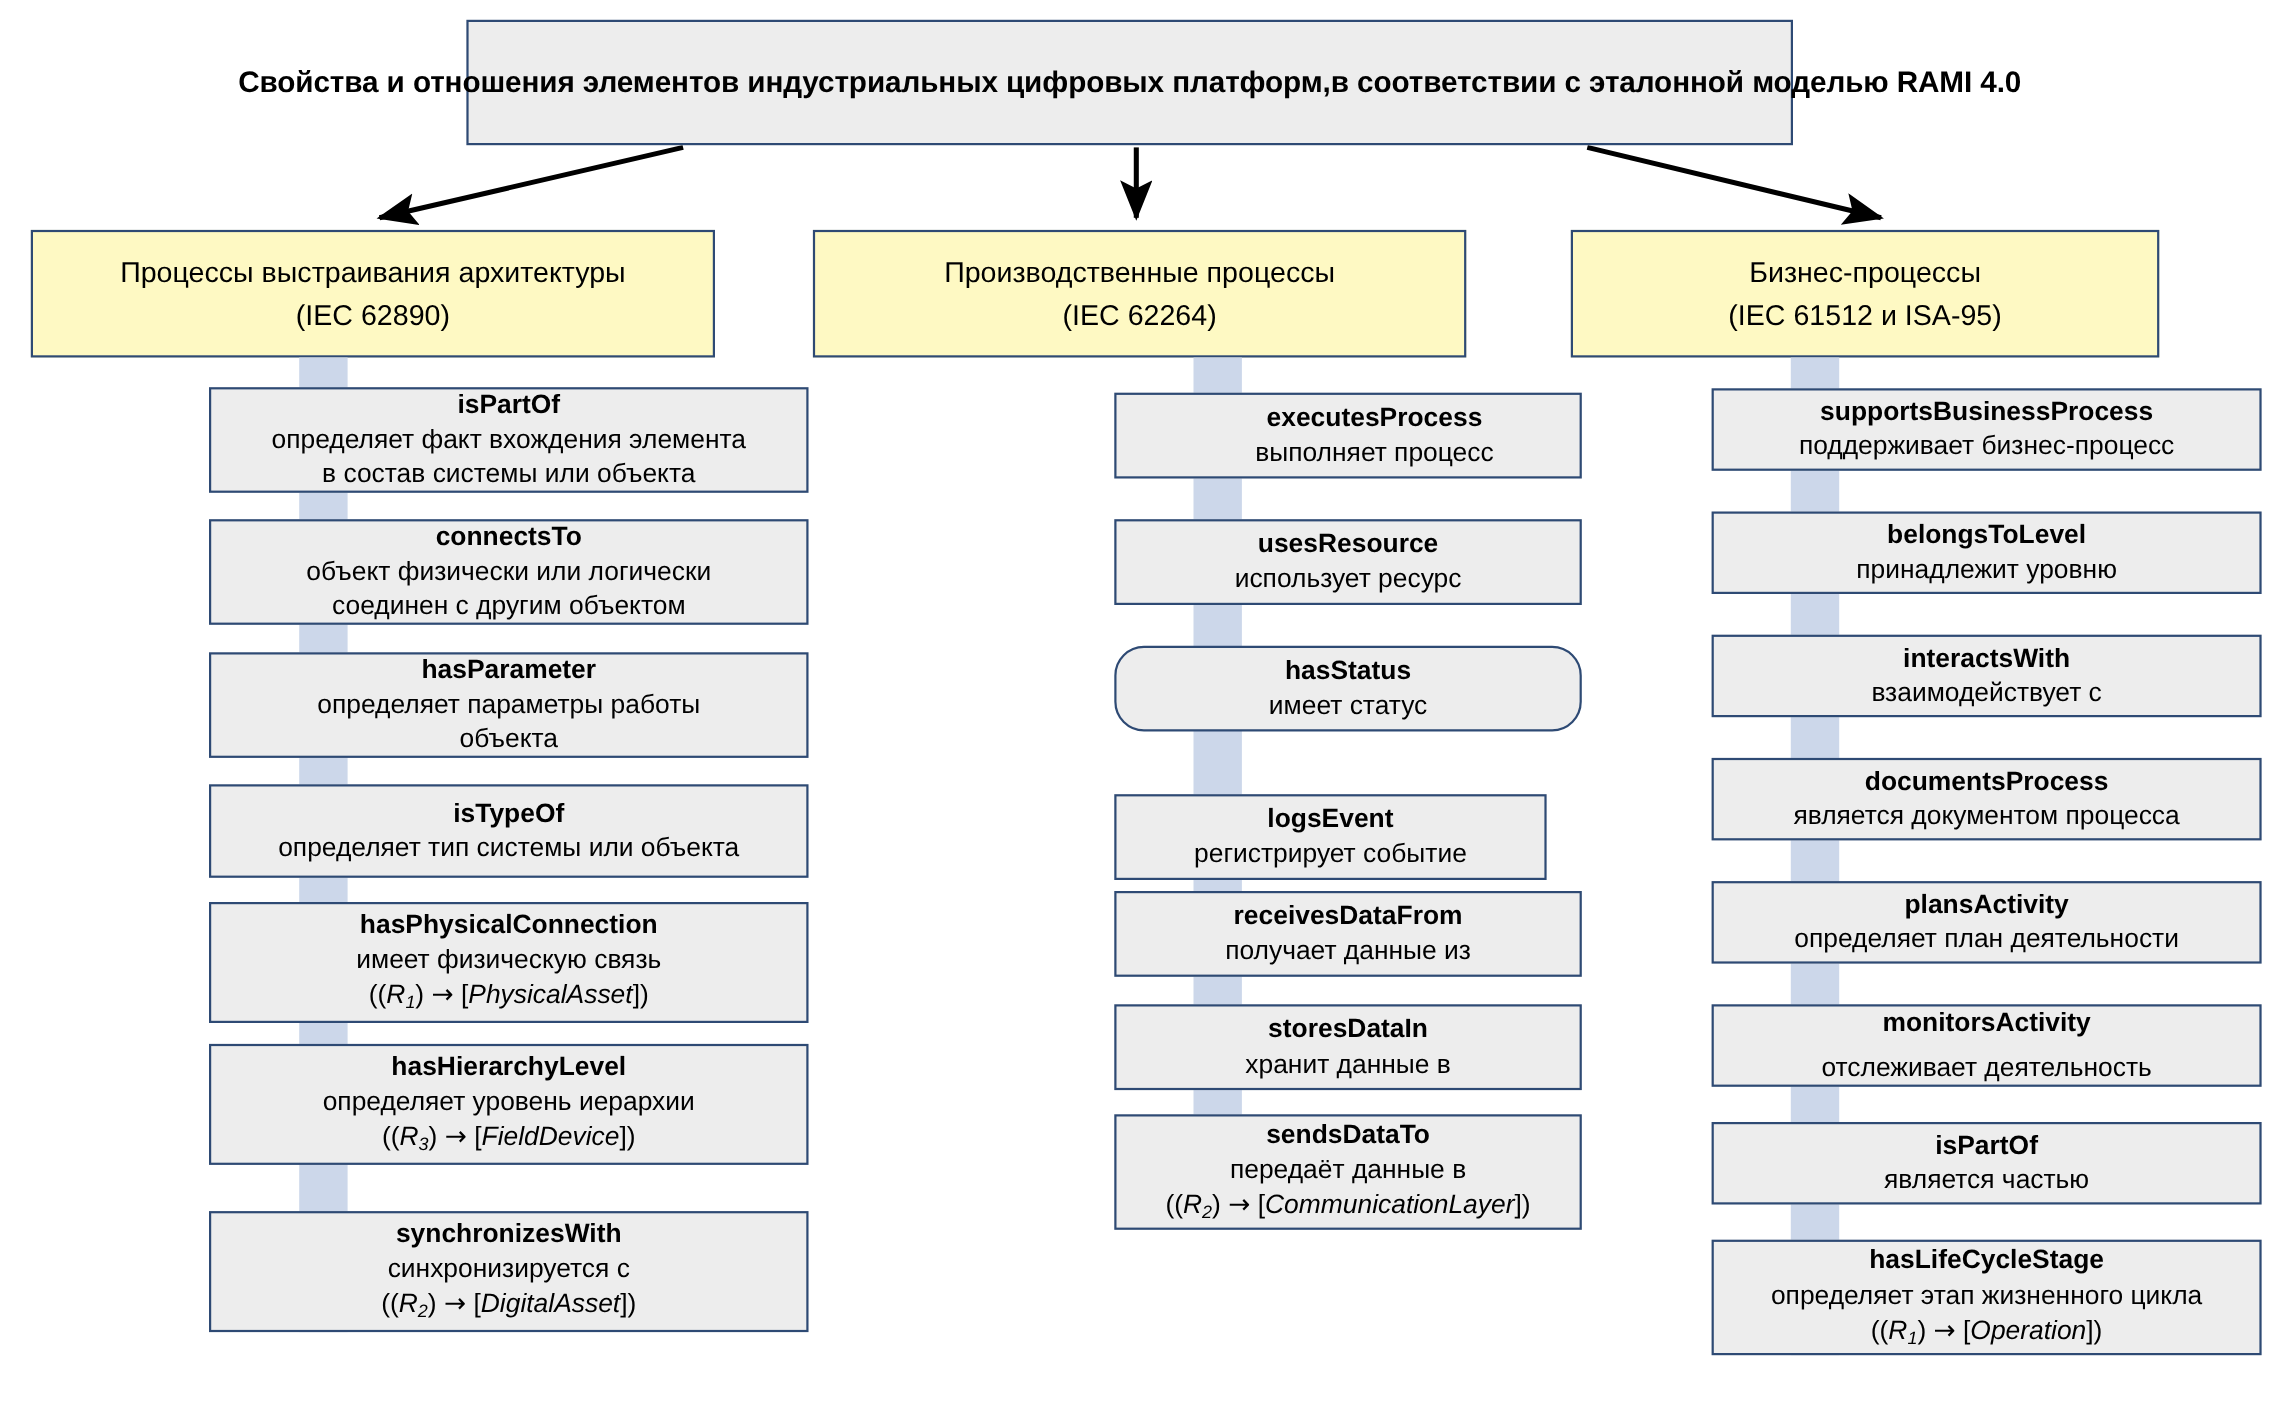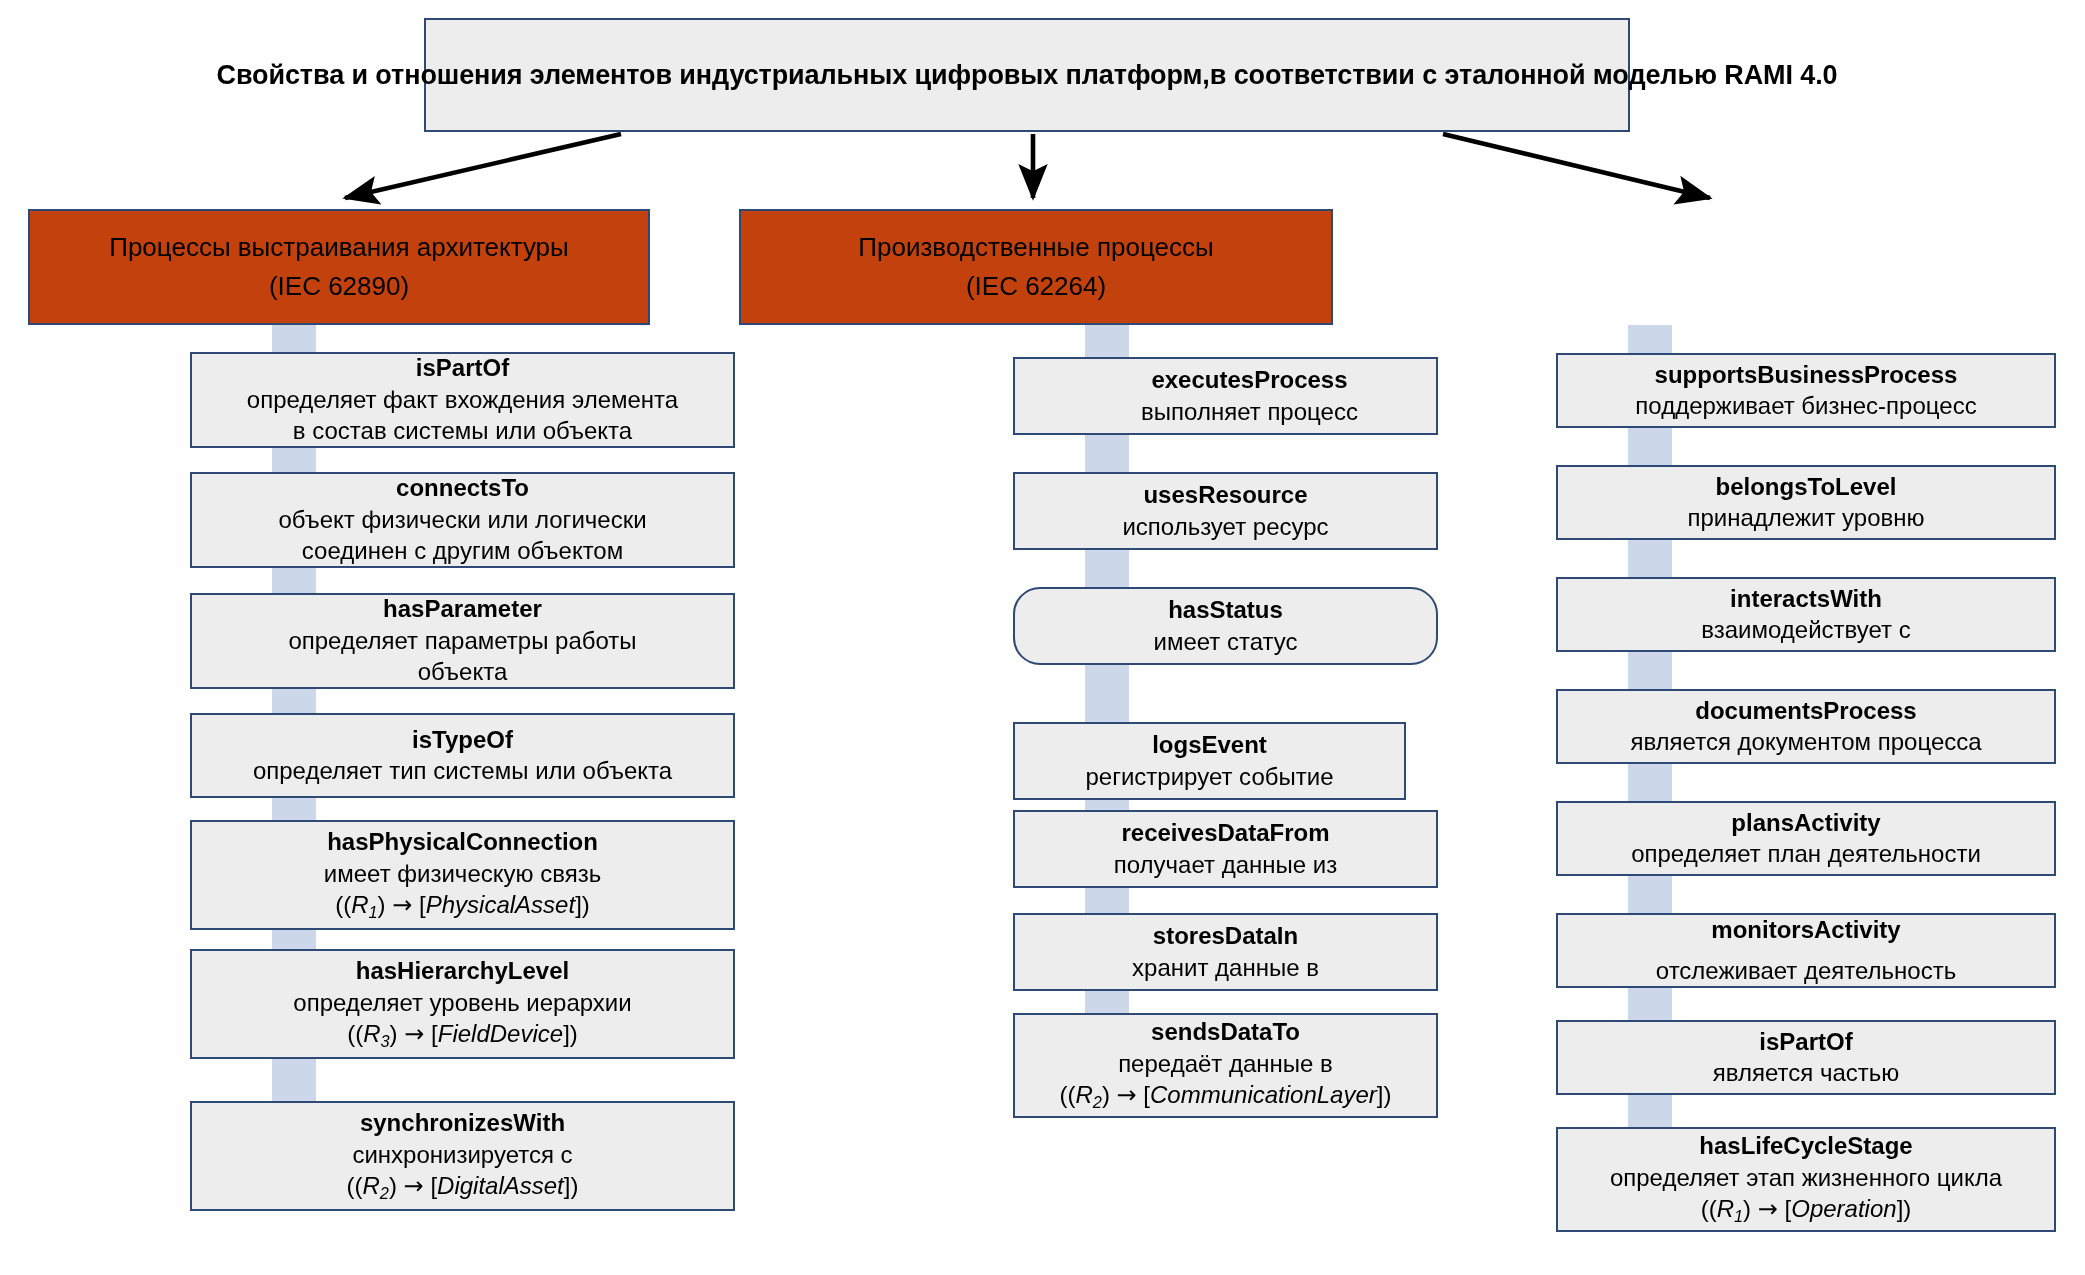--- a/index.html
+++ b/index.html
@@ -44,21 +44,21 @@
     font-weight: bold;
     font-size: 27px;
     line-height: 1.42;
     letter-spacing: -0.1px;
   }
   .root-box .line { display: block; white-space: nowrap; }
 
   
   .cat-box {
     position: absolute;
-    background: #c2410c;
+    background: #fef9c3;
     border: 2px solid #2e4a74;
     box-sizing: border-box;
     display: flex;
     flex-direction: column;
     align-items: center;
     justify-content: center;
     text-align: center;
     font-size: 26px;
     line-height: 1.5;
   }
@@ -139,20 +139,24 @@
   </div>
 
   <div class="cat-box" id="cat-0">
     <span class="line">Процессы выстраивания архитектуры</span>
     <span class="line">(IEC 62890)</span>
   </div>
   <div class="cat-box" id="cat-1">
     <span class="line">Производственные процессы</span>
     <span class="line">(IEC 62264)</span>
   </div>
+  <div class="cat-box" id="cat-2">
+    <span class="line">Бизнес-процессы</span>
+    <span class="line">(IEC 61512 и ISA-95)</span>
+  </div>
 
   <div id="columns-host">
       <div class="spine" style="left: 272px; top: 325px; height: 886px;"></div>
       <div class="rel-box" style="left: 190px; top: 352px; width: 545px; height: 96px;">
         <div class="rel-name">isPartOf</div>
         <div class="rel-desc">определяет факт вхождения элемента</div>
         <div class="rel-desc">в состав системы или объекта</div>
       </div>
       <div class="rel-box" style="left: 190px; top: 472px; width: 545px; height: 96px;">
         <div class="rel-name">connectsTo</div>

